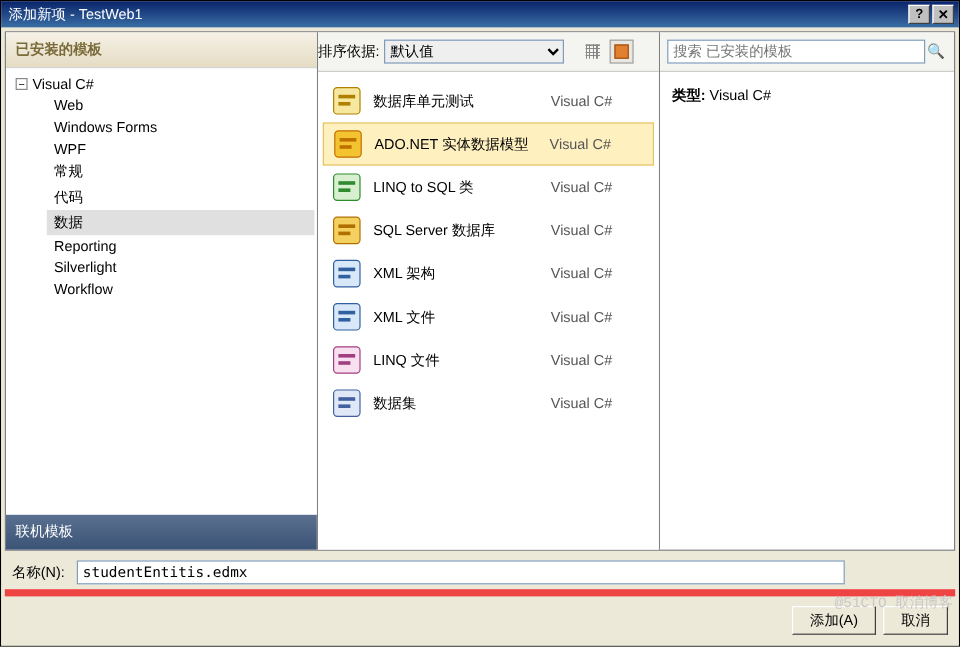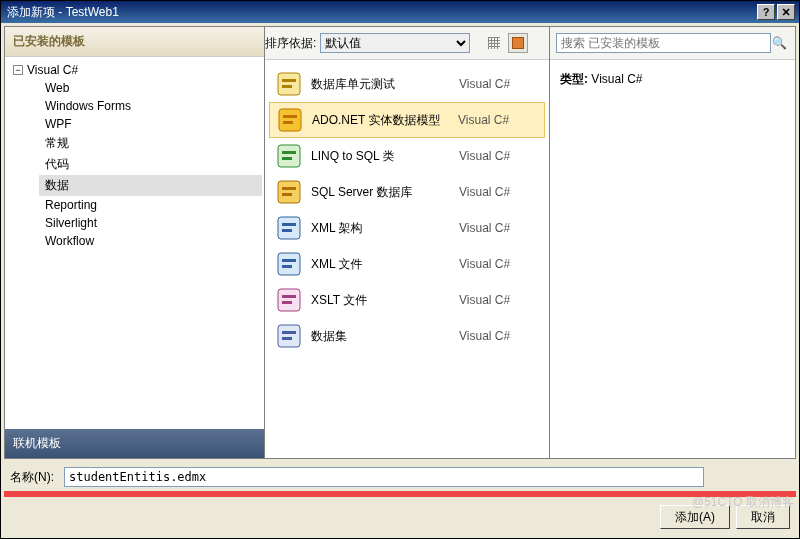--- a/index.html
+++ b/index.html
@@ -34,21 +34,21 @@
 .right-col { width: 245px; display:flex; flex-direction:column; }
 .search-row { padding:6px; border-bottom:1px solid #ccc; background:#f4f4f0; display:flex; align-items:center; }
 .search-row input { flex:1; height:20px; border:1px solid #7f9db9; padding:0 4px; color:#888; }
 .search-ico { width:18px; text-align:center; color:#2060c0; }
 .desc-panel { padding:10px; line-height:1.6; }
 .desc-panel .type-line b { font-weight:bold; }
 .name-row { display:flex; align-items:center; padding:8px 6px 4px 6px; gap:10px; }
 .name-row input { flex:1; max-width: 640px; height:20px; border:1px solid #7f9db9; background:#fff; padding:0 4px; font-family:monospace, SimSun; }
 .button-row { display:flex; justify-content:flex-end; align-items:center; gap:6px; padding:8px 6px 6px 6px; border-top:6px solid #ef4444; }
 .button-row button { height:24px; padding:0 14px; background:#ece9d8; border:1px solid #404040; border-top-color:#fff; border-left-color:#fff; }
-.watermark { position:absolute; right:6px; bottom:28px; color:#c8c8c8; font-size:12px; pointer-events:none; }
+.watermark { position:absolute; right:6px; bottom:28px; color:#c8c8c8; font-size:12px; pointer-events:none;font-family:Liberation Mono, monospace; }
 .window-wrap { position:relative; width:800px; height:539px; }
 </style>
 </head>
 <body>
 <div class="window-wrap">
 <div class="window">
   <div class="titlebar">
     <span class="title">添加新项 - TestWeb1</span>
     <div class="btn">?</div>
     <div class="btn">✕</div>
@@ -158,21 +158,21 @@
                 <div class="tpl-lang">Visual C#</div>
               </div>
               <div class="tpl-row">
                 <div class="tpl-icon">
                   <svg width="26" height="26">
                     <rect x="2" y="2" width="22" height="22" rx="3" fill="#f8e0f0" stroke="#a04080"></rect>
                     <rect x="6" y="8" width="14" height="3" fill="#a04080"></rect>
                     <rect x="6" y="14" width="10" height="3" fill="#a04080"></rect>
                   </svg>
                 </div>
-                <div class="tpl-name">XSLT 文件</div>
+                <div class="tpl-name">LINQ 文件</div>
                 <div class="tpl-lang">Visual C#</div>
               </div>
               <div class="tpl-row">
                 <div class="tpl-icon">
                   <svg width="26" height="26">
                     <rect x="2" y="2" width="22" height="22" rx="3" fill="#e0e8f8" stroke="#4060a0"></rect>
                     <rect x="6" y="8" width="14" height="3" fill="#4060a0"></rect>
                     <rect x="6" y="14" width="10" height="3" fill="#4060a0"></rect>
                   </svg>
                 </div>

